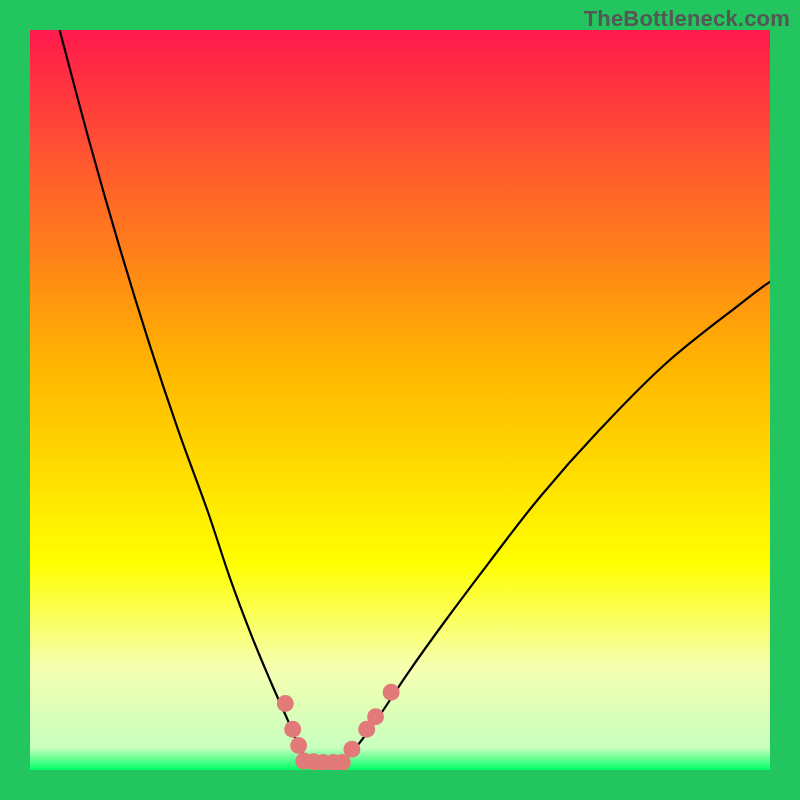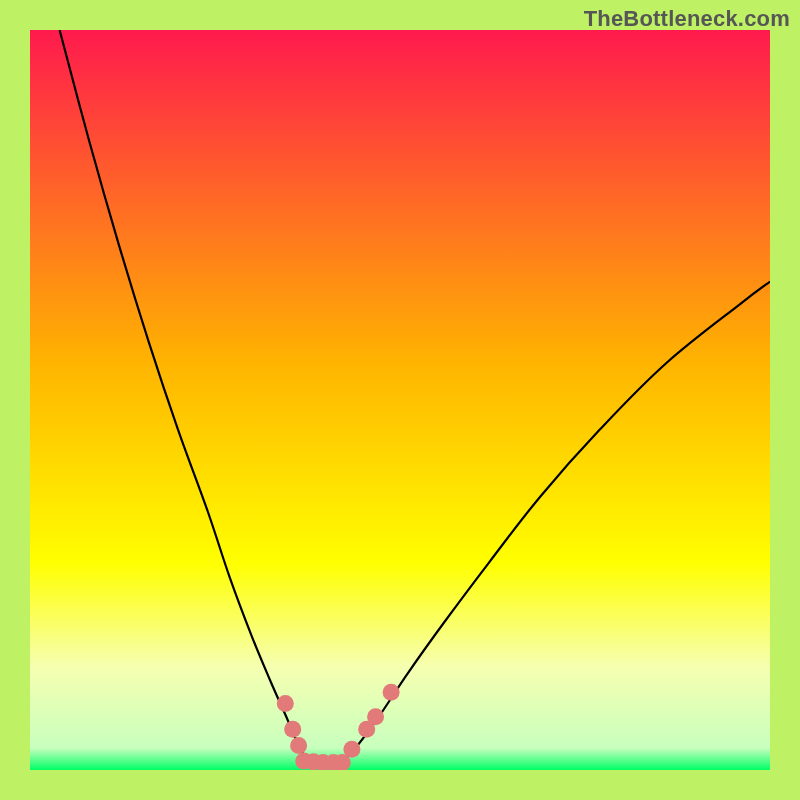--- a/index.html
+++ b/index.html
@@ -9,21 +9,21 @@
     height: 800px;
     background: #000;
     overflow: hidden;
   }
   .frame {
     position: absolute;
     top: 0;
     left: 0;
     width: 800px;
     height: 800px;
-    background: #bef264;
+    background: #22c55e;
   }
   .plot-area {
     position: absolute;
     left: 30px;
     top: 30px;
     width: 740px;
     height: 740px;
   }
   .attribution {
     position: absolute;

